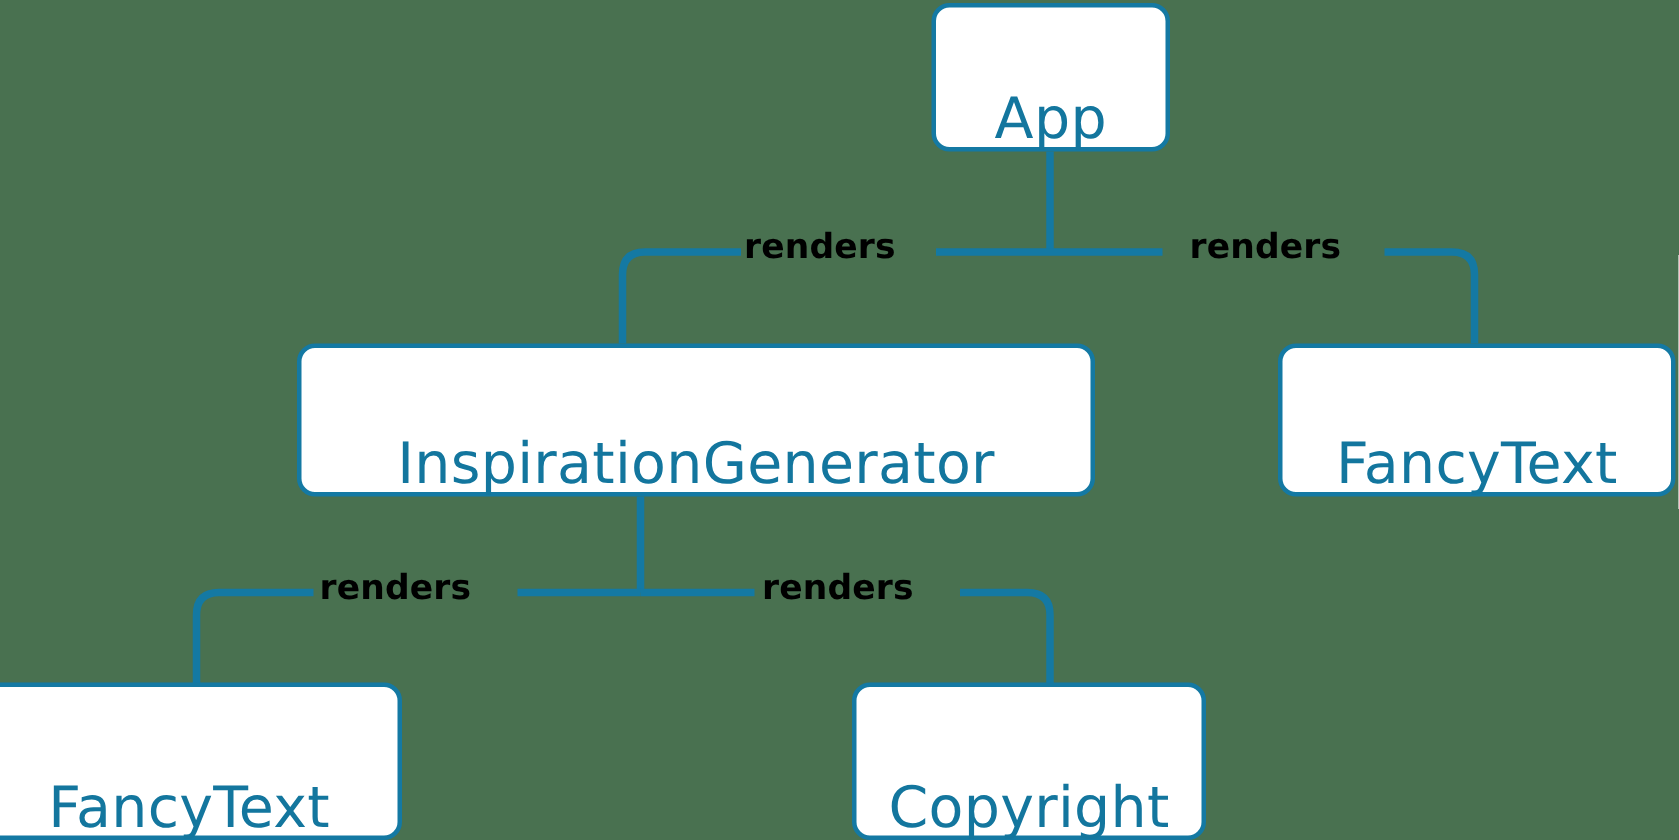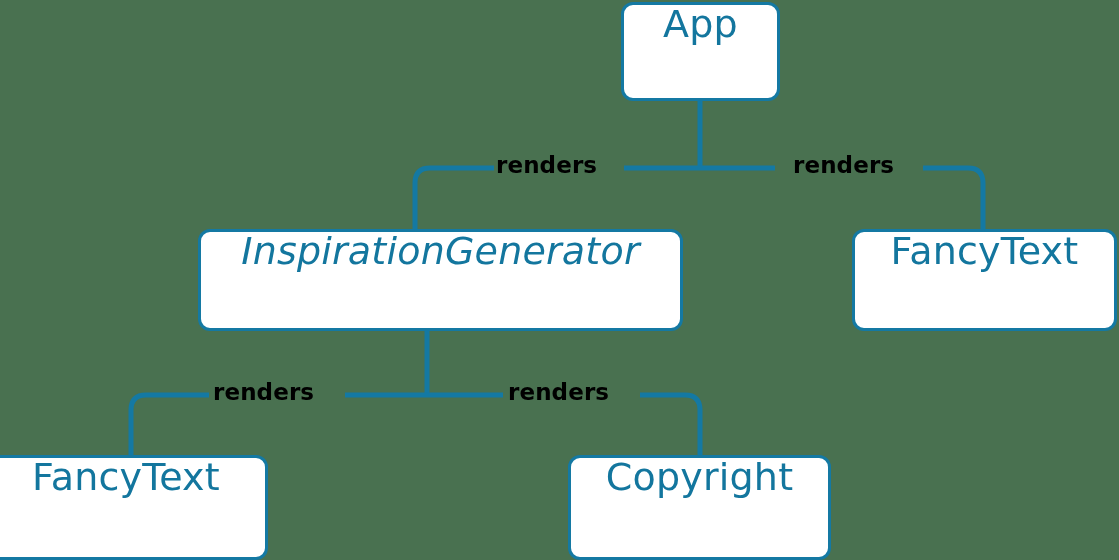--- a/index.html
+++ b/index.html
@@ -23,21 +23,21 @@
     height: 560px;
     display: block;
   }
   .node-box {
     position: absolute;
     box-sizing: border-box;
     background: #ffffff;
     border: 3px solid #1479a3;
     border-radius: 12px;
     display: flex;
-    align-items: flex-start;
+    align-items: flex-end;
     justify-content: center;
     color: #13769e;
     font-family: "DejaVu Sans", sans-serif;
     font-size: 36px;
     font-weight: 400;
     letter-spacing: 0.2px;
     white-space: nowrap;
     user-select: none;
   }
   .node-label {
@@ -51,25 +51,25 @@
     font-family: "DejaVu Sans", sans-serif;
     font-size: 23px;
     font-weight: 600;
     letter-spacing: 0.1px;
     white-space: nowrap;
     user-select: none;
     line-height: 1;
   }
   
   #node-app        { left: 621px; top: 2px;   width: 159px; height: 99px;  font-size: 38px; }
-  #node-inspgen    { left: 198px; top: 229px; width: 485px; height: 102px; font-size: 38px; font-style: italic; }
+  #node-inspgen    { left: 198px; top: 229px; width: 532px; height: 102px; font-size: 38px; }
   #node-fancy-right{ left: 852px; top: 229px; width: 265px; height: 102px; font-size: 38px; }
   #node-fancy-left { left: -16px; top: 455px; width: 284px; height: 105px; font-size: 38px;
                      border-bottom-left-radius: 12px; }
-  #node-copyright  { left: 568px; top: 455px; width: 263px; height: 105px; font-size: 38px; }
+  #node-copyright  { left: 568px; top: 455px; width: 236px; height: 105px; font-size: 38px; }
   
   #edge-label-app-inspgen   { left: 496px; top: 154px; }
   #edge-label-app-fancy     { left: 793px; top: 154px; }
   #edge-label-inspgen-fancy { left: 213px; top: 381px; }
   #edge-label-inspgen-copy  { left: 508px; top: 381px; }
 </style>
 </head>
 <body>
 
 <div id="diagram-root">

